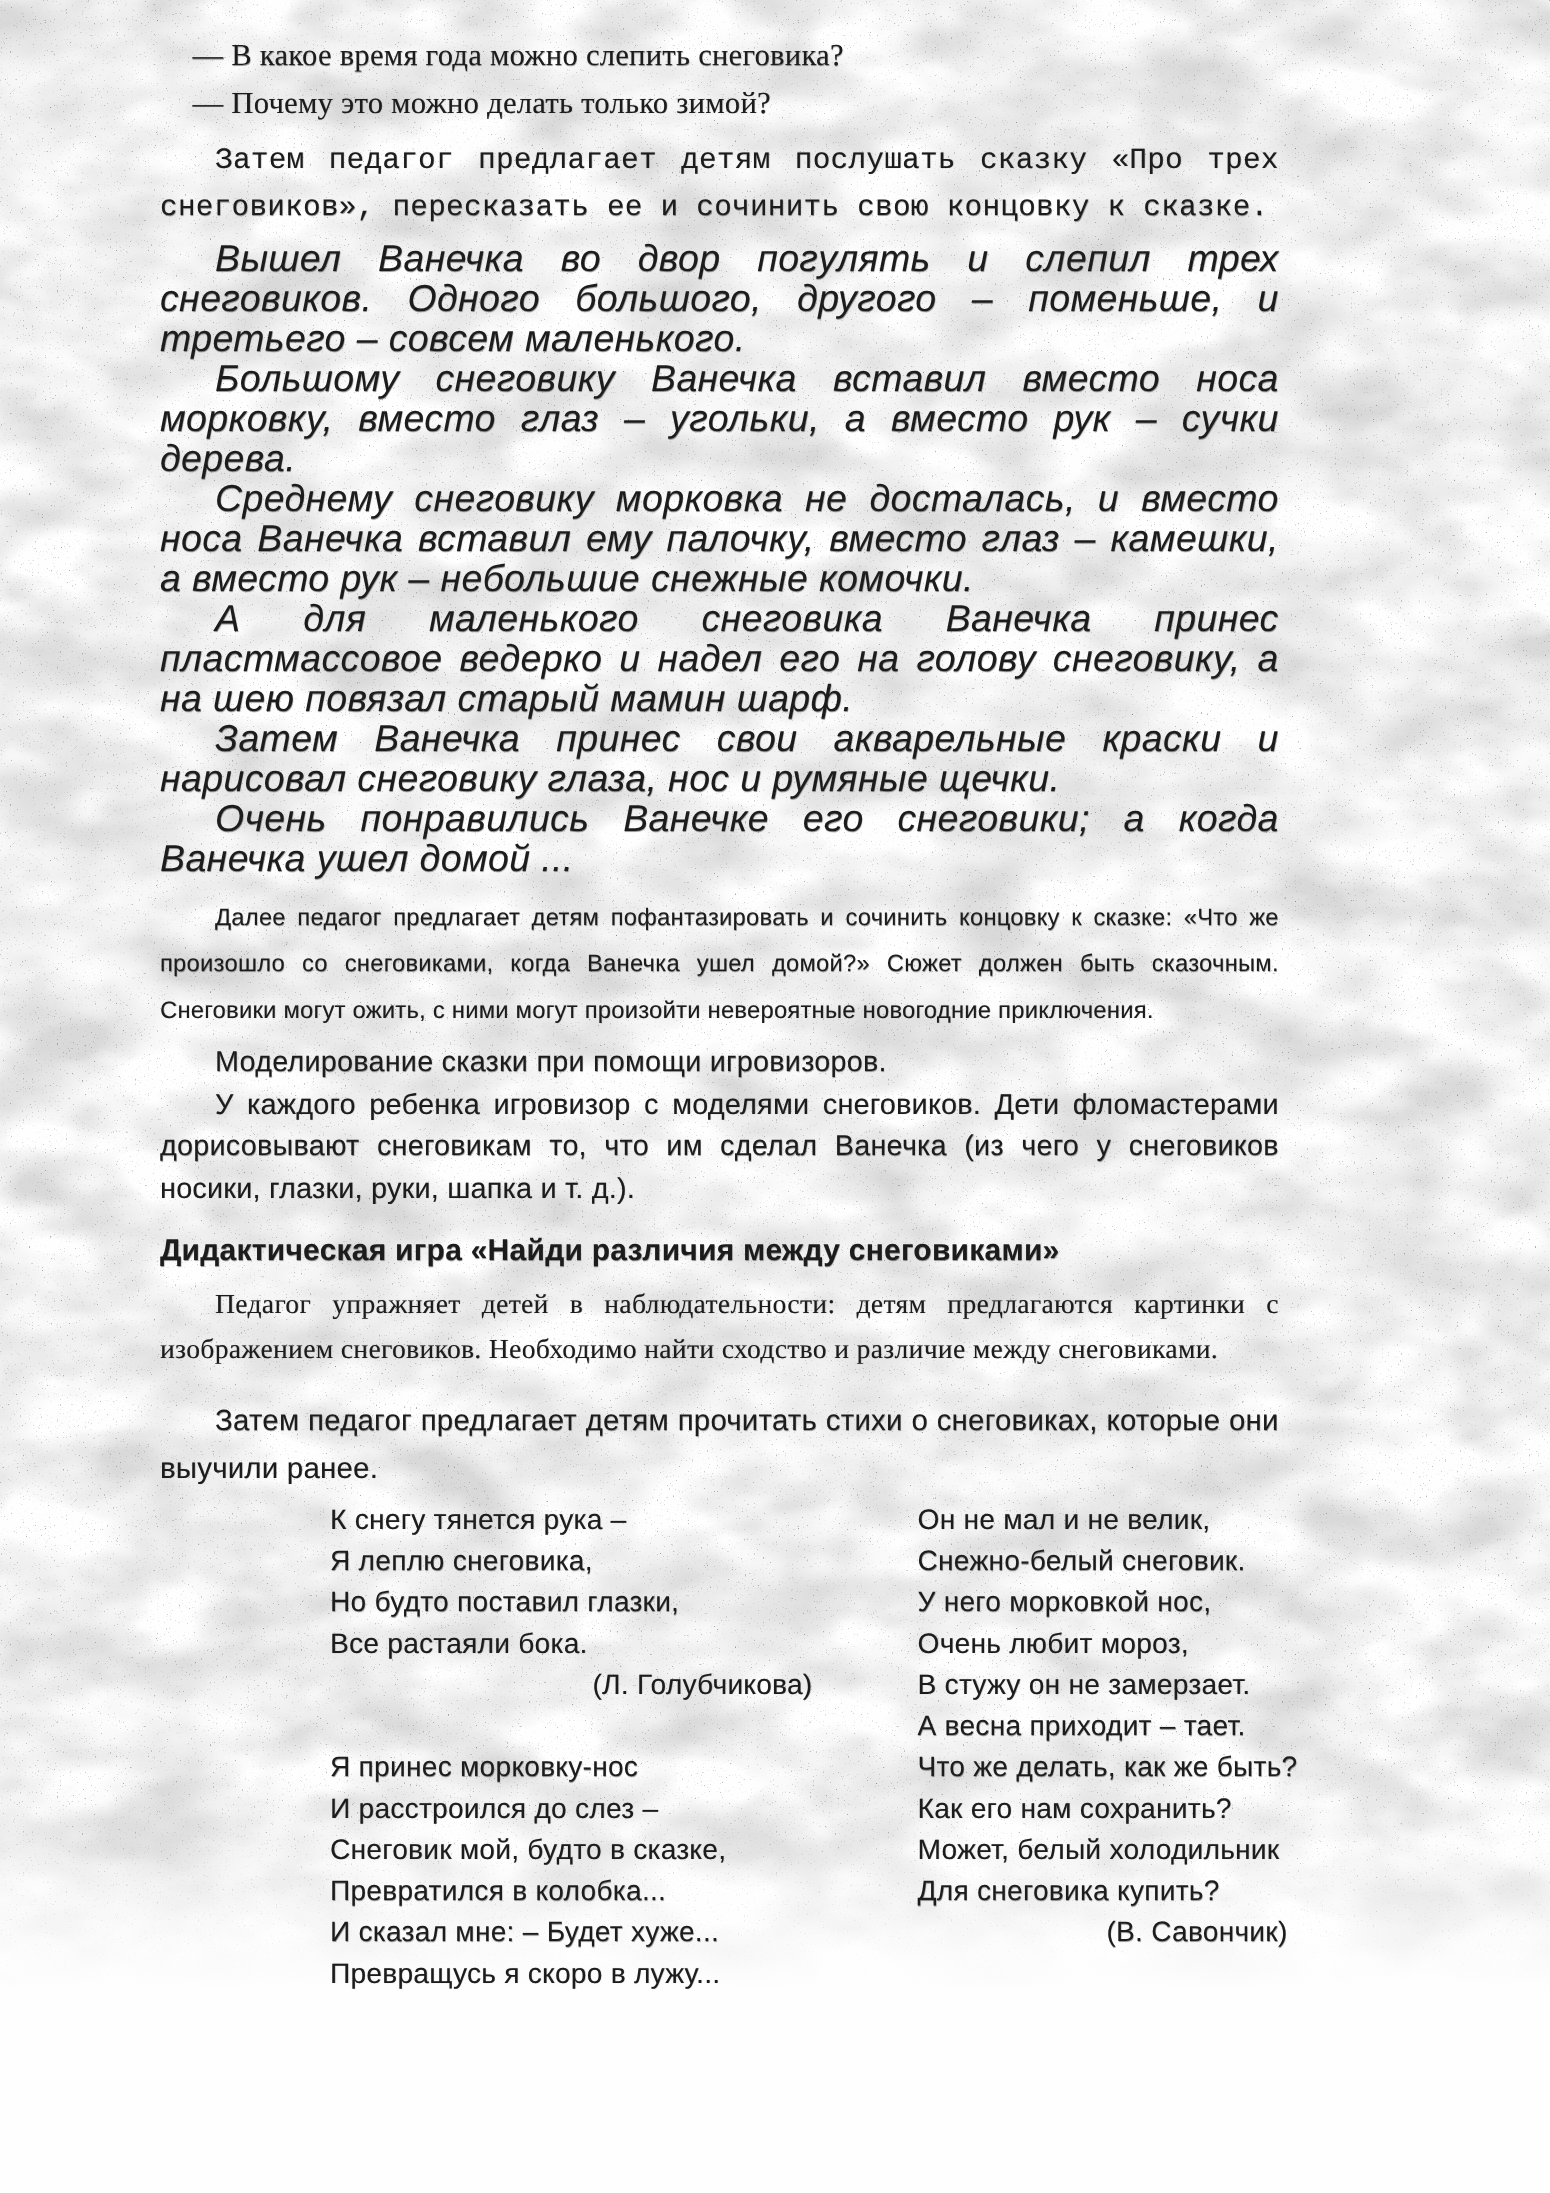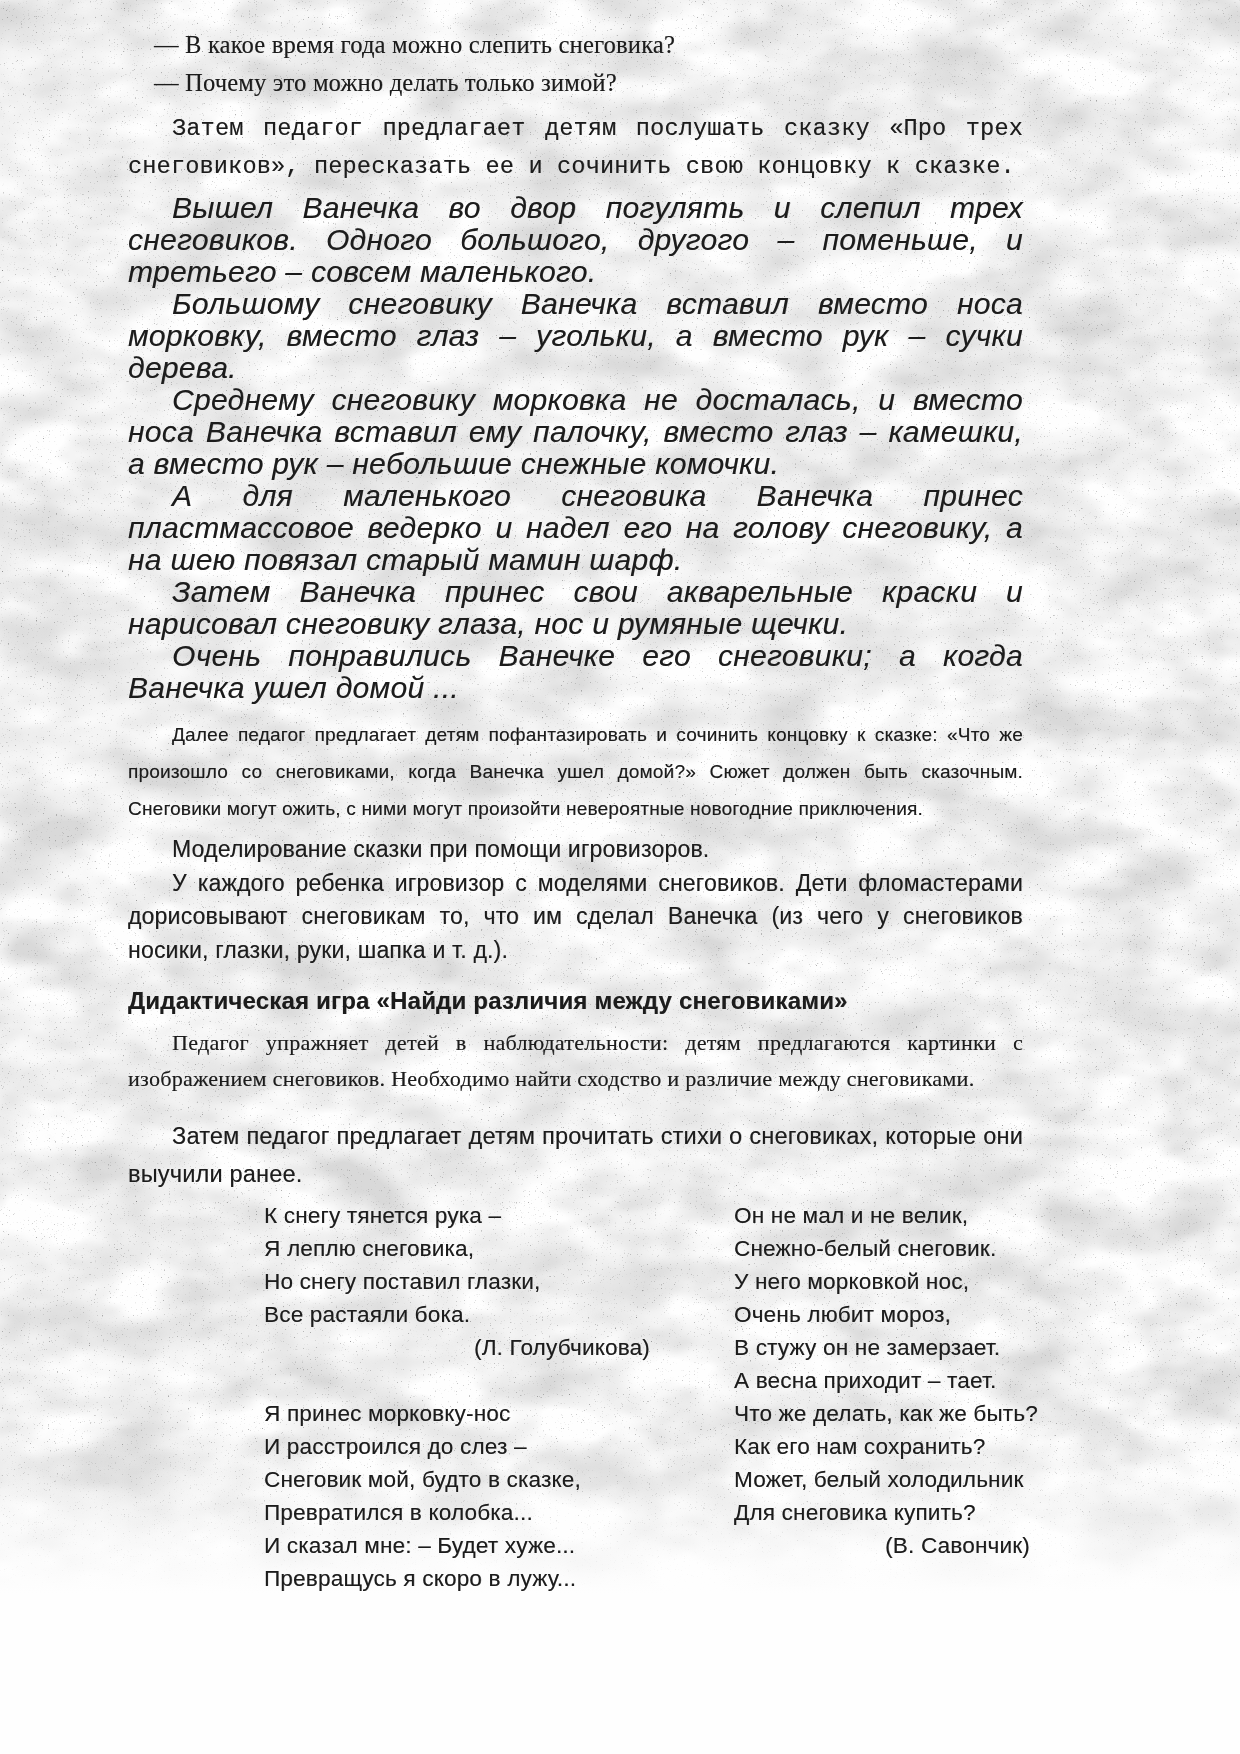--- a/index.html
+++ b/index.html
@@ -126,21 +126,21 @@
 
     <p class="p-game">Педагог упражняет детей в наблюдательности: детям предлагаются картинки с изображением снеговиков. Необходимо найти сходство и различие между снеговиками.</p>
 
     <p class="p-poems-intro">Затем педагог предлагает детям прочитать стихи о снеговиках, которые они выучили ранее.</p>
 
     <div class="poems">
 
       <div class="poem-col poem-col-left">
         <div class="poem-line">К снегу тянется рука –</div>
         <div class="poem-line">Я леплю снеговика,</div>
-        <div class="poem-line">Но снегу поставил глазки,</div>
+        <div class="poem-line">Но будто поставил глазки,</div>
         <div class="poem-line">Все растаяли бока.</div>
         <div class="poem-author">(Л. Голубчикова)</div>
         <div class="stanza-gap"></div>
         <div class="poem-line">Я принес морковку-нос</div>
         <div class="poem-line">И расстроился до слез –</div>
         <div class="poem-line">Снеговик мой, будто в сказке,</div>
         <div class="poem-line">Превратился в колобка...</div>
         <div class="poem-line">И сказал мне: – Будет хуже...</div>
         <div class="poem-line">Превращусь я скоро в лужу...</div>
       </div>

